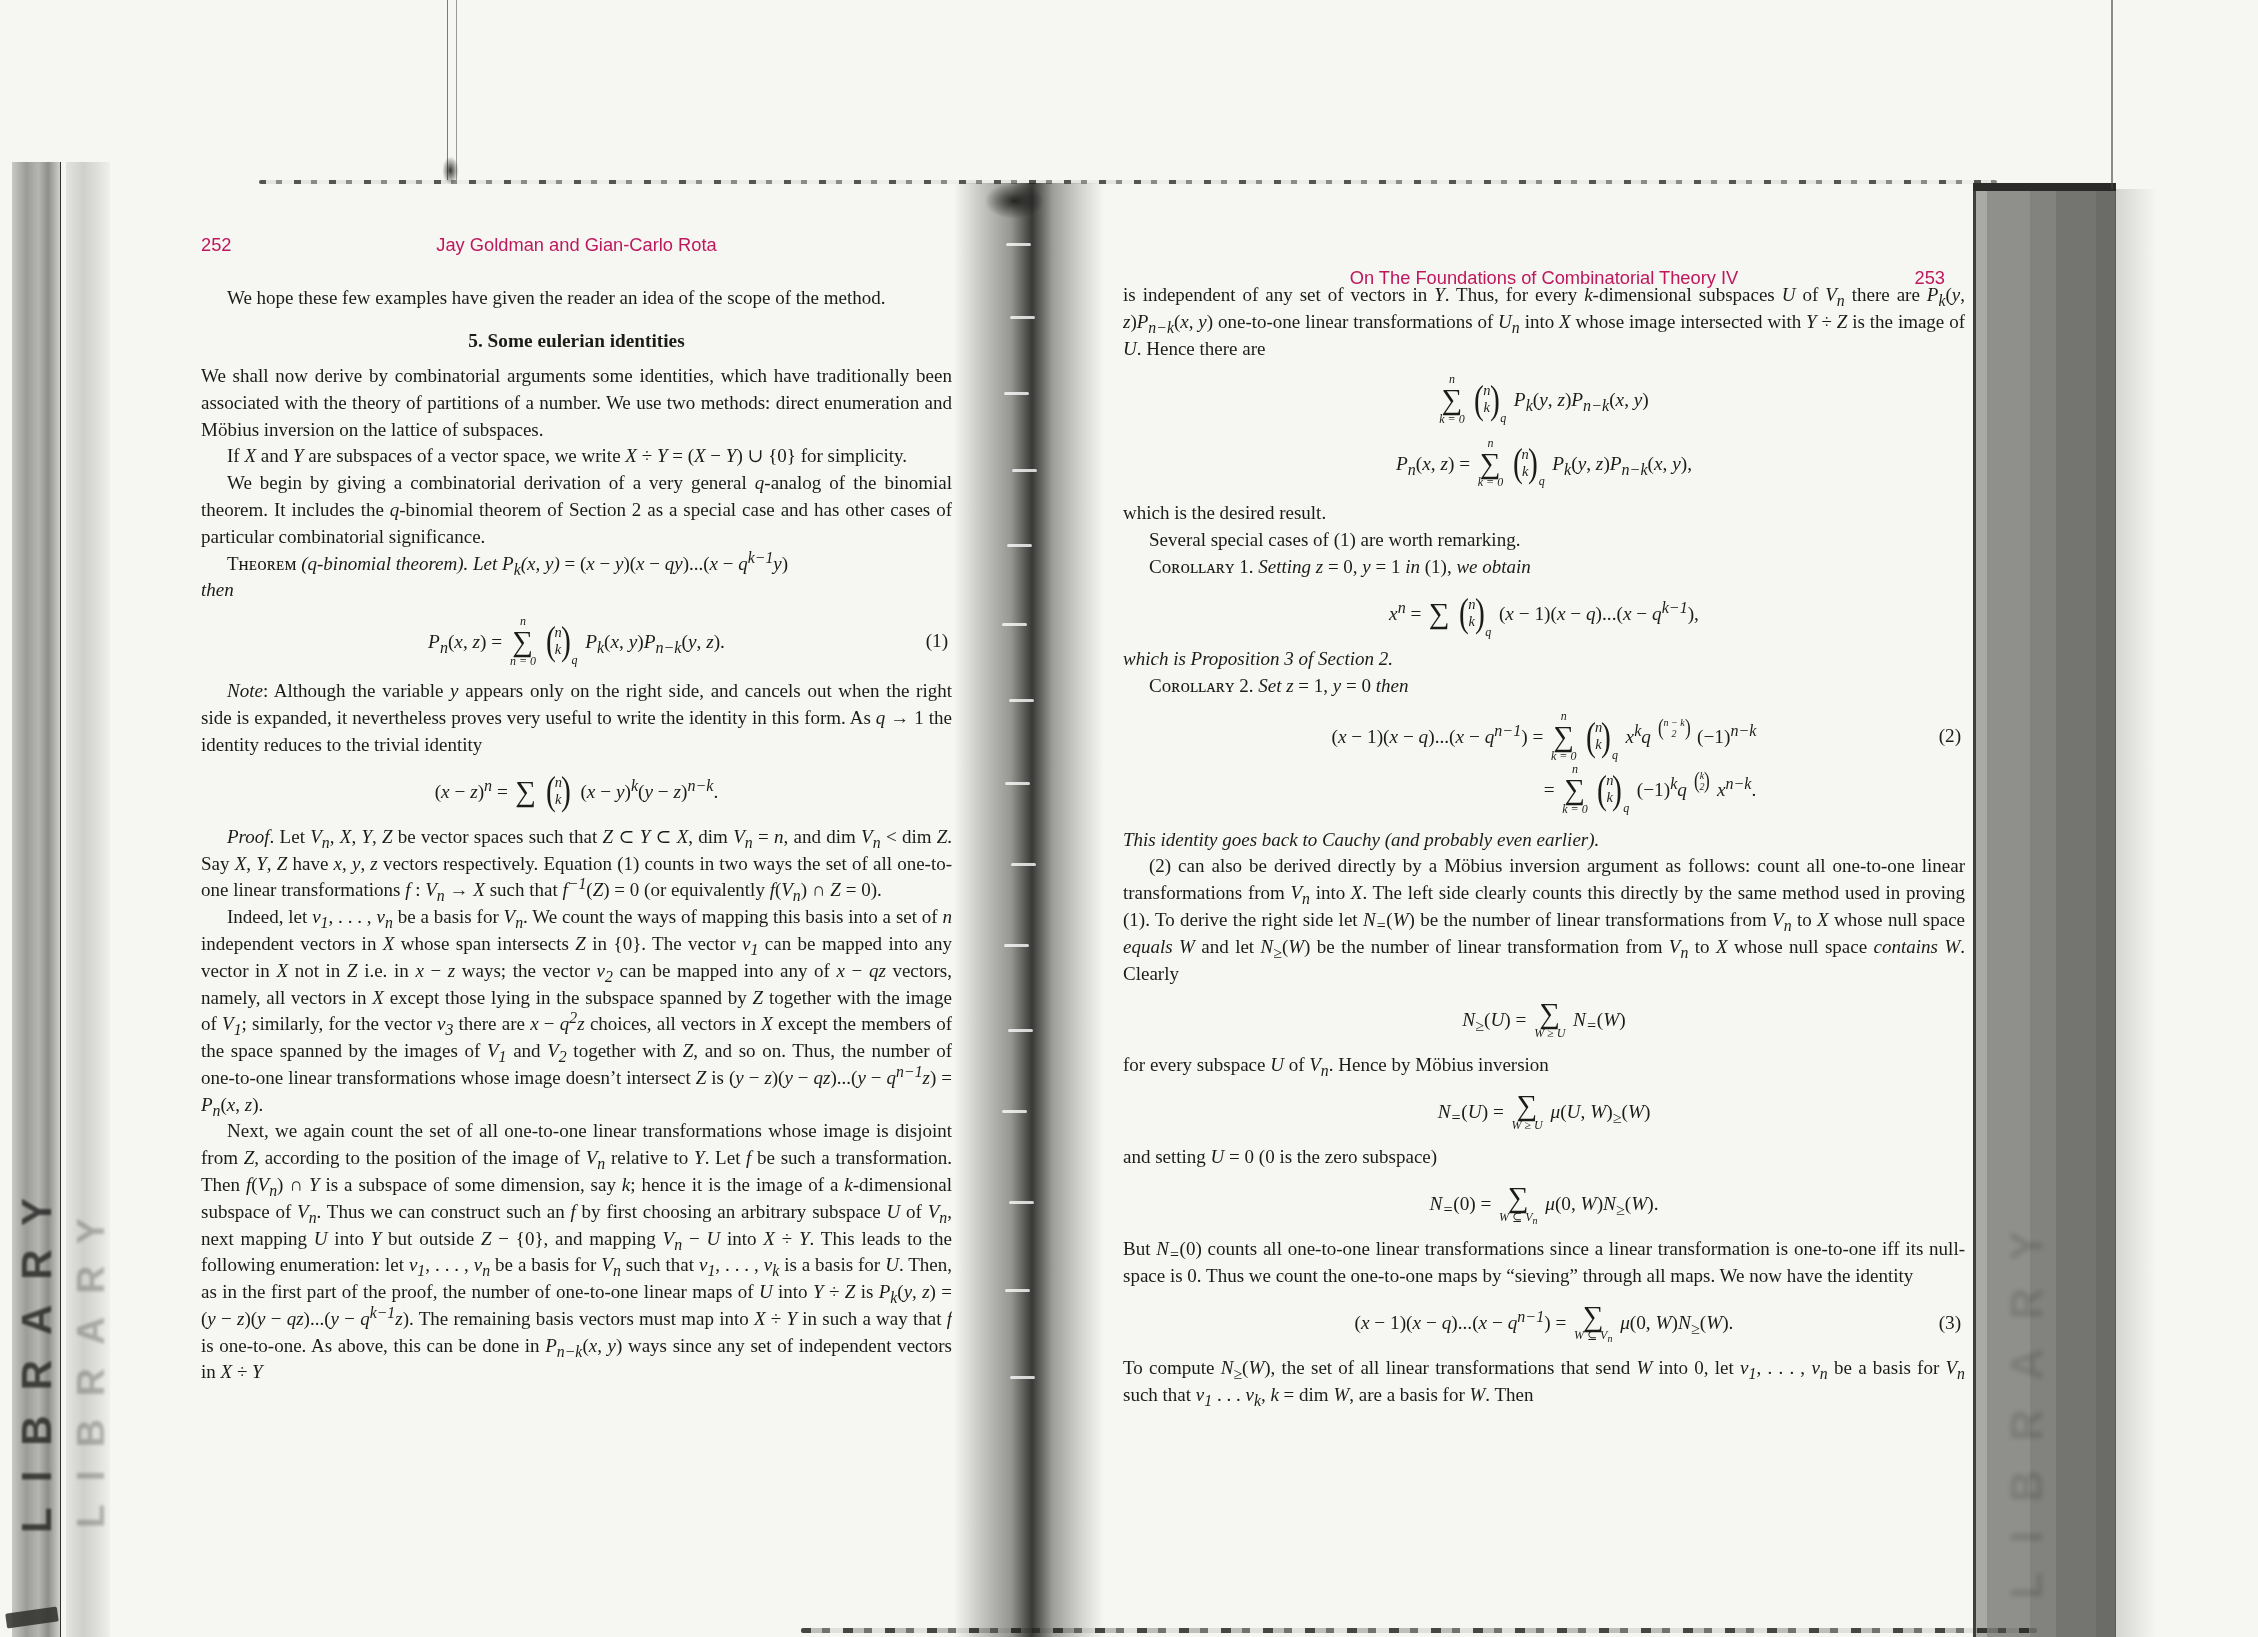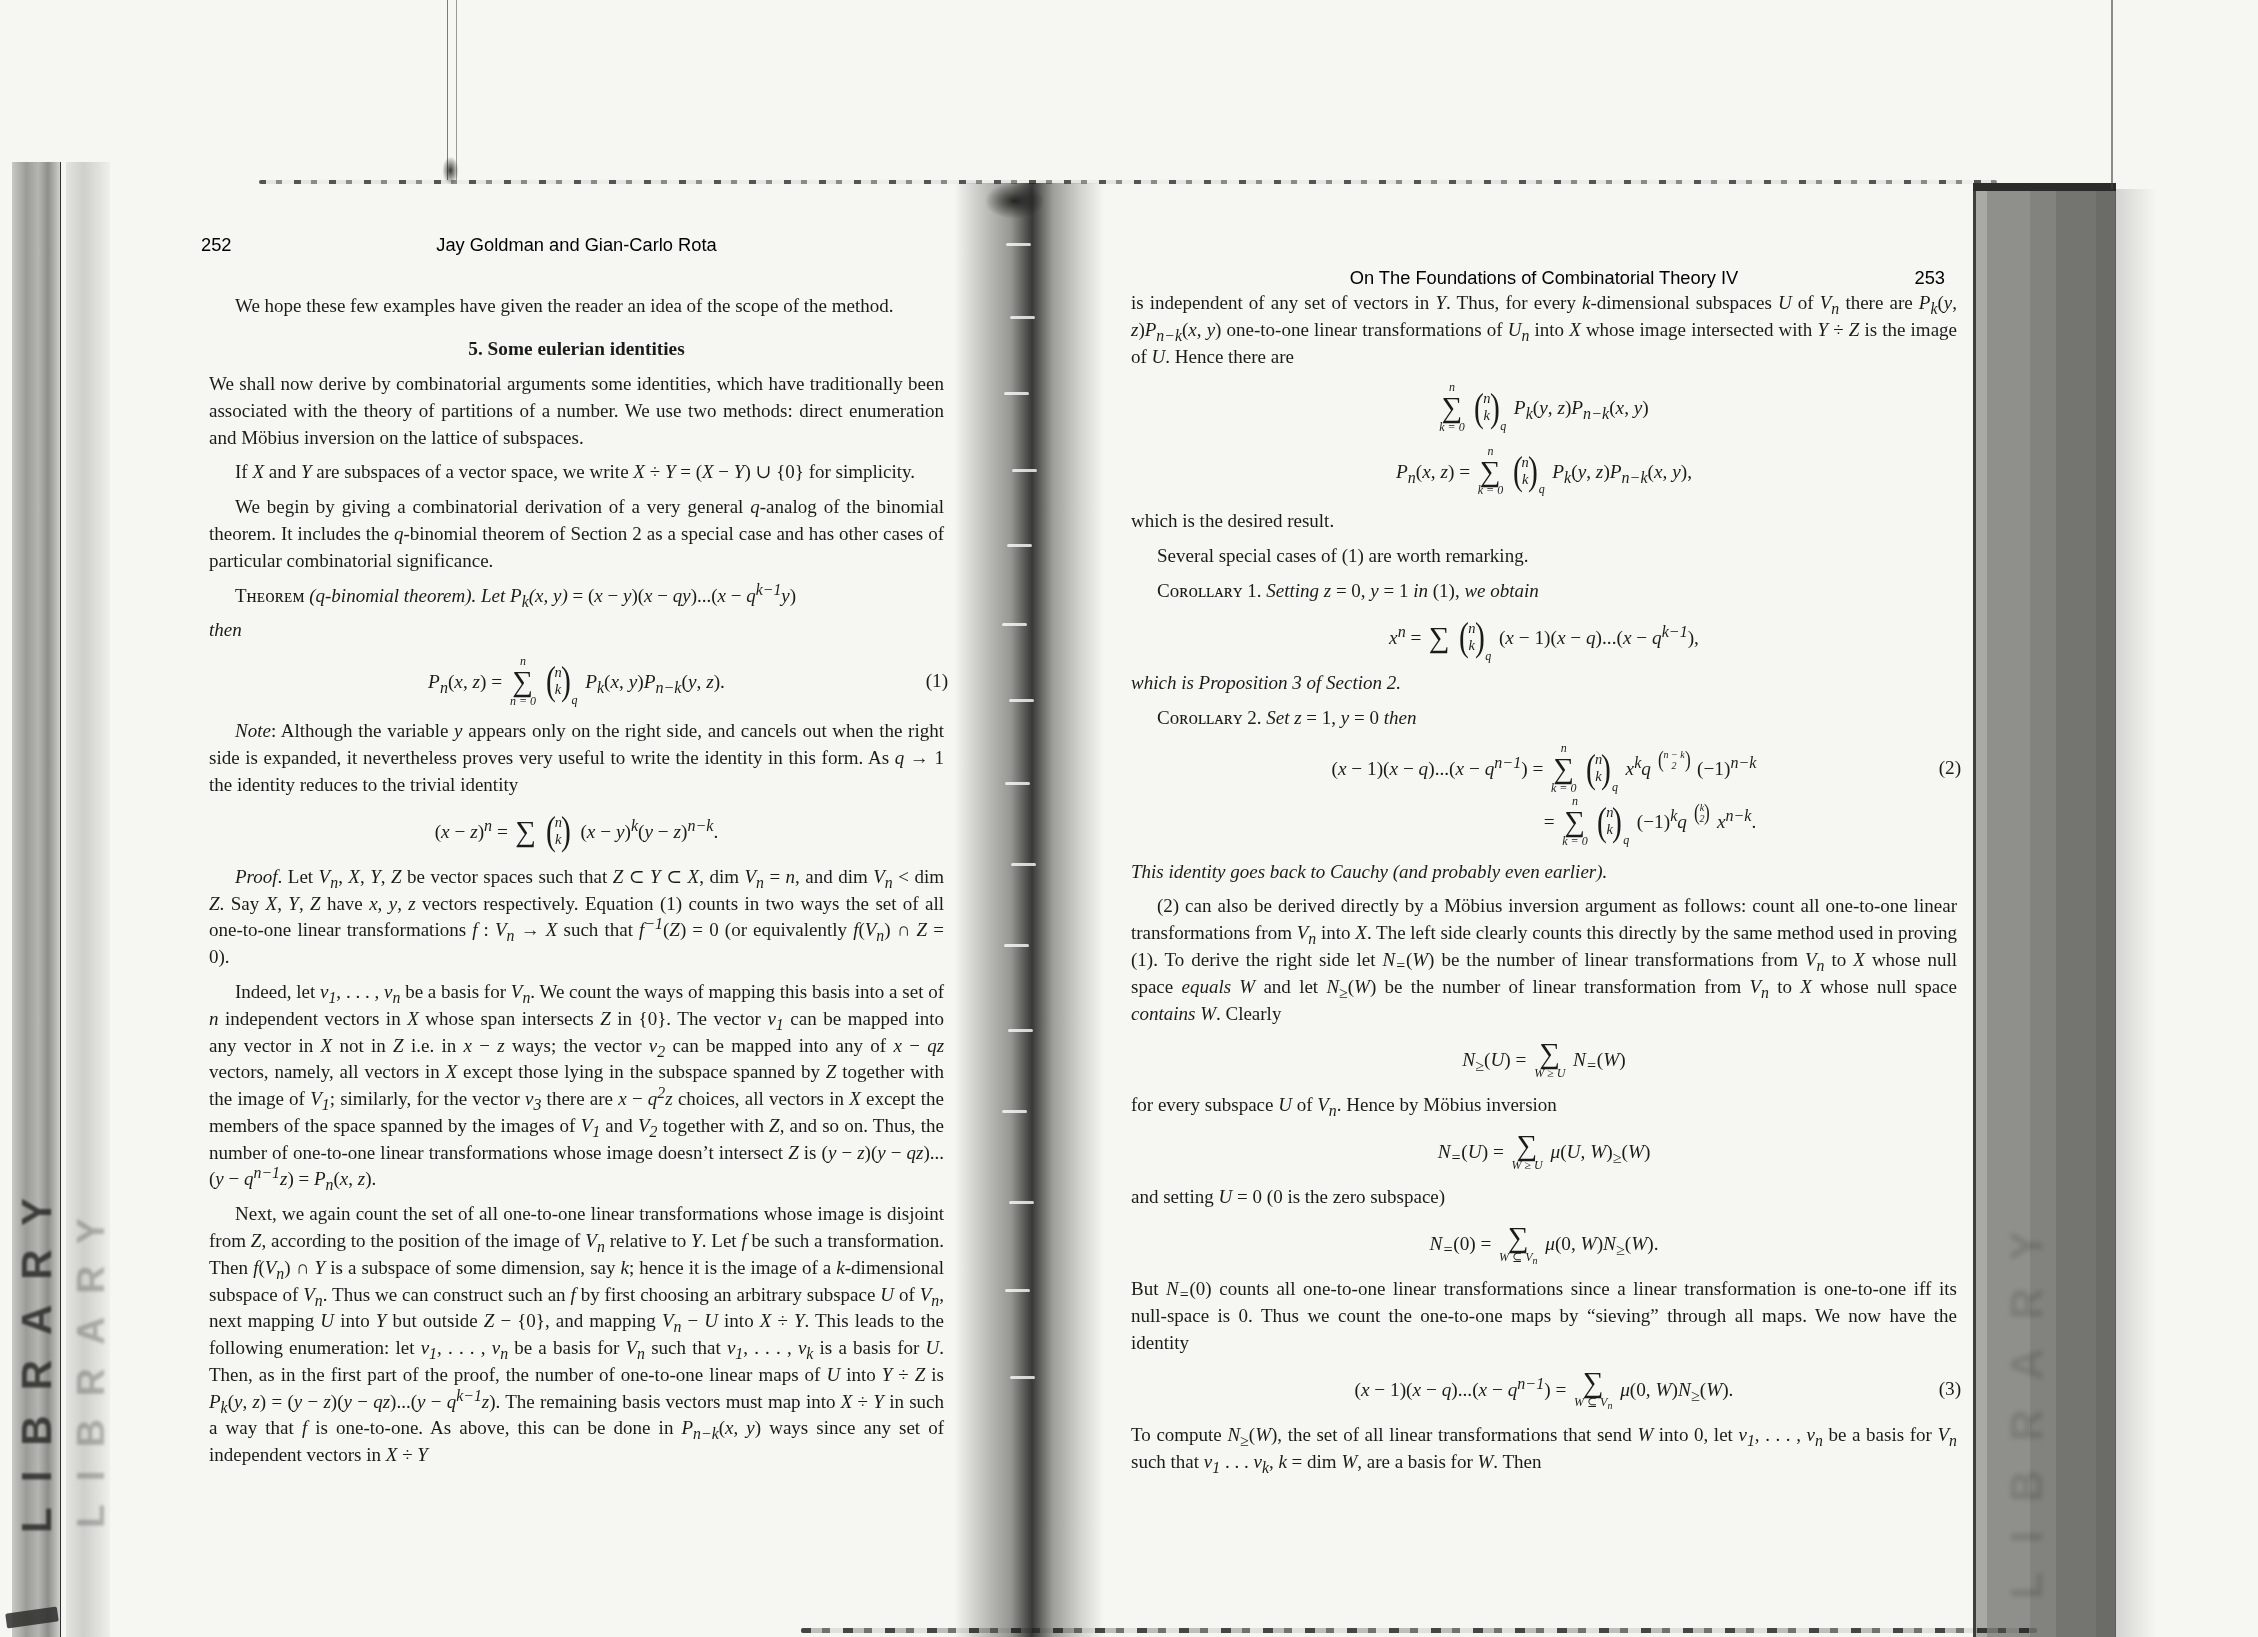--- a/index.html
+++ b/index.html
@@ -38,31 +38,31 @@
   .right-band-cap{position:absolute;left:1973px;top:183px;width:143px;height:7.7px;background:#2b2b29;}
   .right-line-top{position:absolute;left:2111px;top:0;width:1.9px;height:189px;background:rgba(70,70,68,.6);}
   .right-band-shade{position:absolute;left:2115px;top:189px;width:42px;height:1448px;
     background:linear-gradient(90deg,rgba(0,0,0,.14),rgba(0,0,0,0));}
   .bottom-line{position:absolute;left:801px;top:1628px;width:1236px;height:4.8px;border-radius:1.9px;
     background:repeating-linear-gradient(90deg,rgba(25,25,23,.8) 0 9.7px,rgba(25,25,23,.25) 9.7px 21px,rgba(25,25,23,.6) 21px 29px,rgba(25,25,23,.1) 29px 42px);}
   .bl-mark{position:absolute;left:5.8px;top:1610px;width:52px;height:15.4px;background:#2e2e2c;
     transform:rotate(-8deg);border-radius:1.9px;opacity:.85;}
 
   
-  .headrow{position:absolute;font-family:"Liberation Sans","DejaVu Sans",sans-serif;font-size:18.3px;color:#000000;}
+  .headrow{position:absolute;font-family:"Liberation Sans","DejaVu Sans",sans-serif;font-size:18.3px;color:#be185d;}
   .lp-head{left:201px;top:234px;width:751px;}
   .rp-head{left:1123px;top:231px;width:842px;margin-top:36px;}
   .rhead{display:block;text-align:center;}
   .pnum-left{position:absolute;left:0;top:0;}
   .pnum-right{position:absolute;right:20px;top:0;}
 
   .col{position:absolute;text-align:justify;font-size:19px;line-height:1.41;overflow:hidden;}
   .col-left{left:201px;top:285px;width:751px;height:1270px;}
   .col-right{left:1123px;top:282px;width:842px;height:1274px;}
-  .para{margin:8px;}
+  .para{margin:0;}
   .para.indent{text-indent:26px;}
   .shead{text-align:center;font-weight:700;font-size:19.3px;margin:15.4px 0 8.7px 0;}
   .para sub,.para sup{font-style:italic;}
   sub,sup{line-height:0;}
 
   
   .formula{margin:10.6px 0;}
   .frow{position:relative;display:flex;justify-content:center;align-items:center;gap:7.7px;font-size:19.3px;min-height:44px;}
   .frow.shift{transform:translateX(106px);}
   .fx sub,.fx sup{font-style:italic;}

